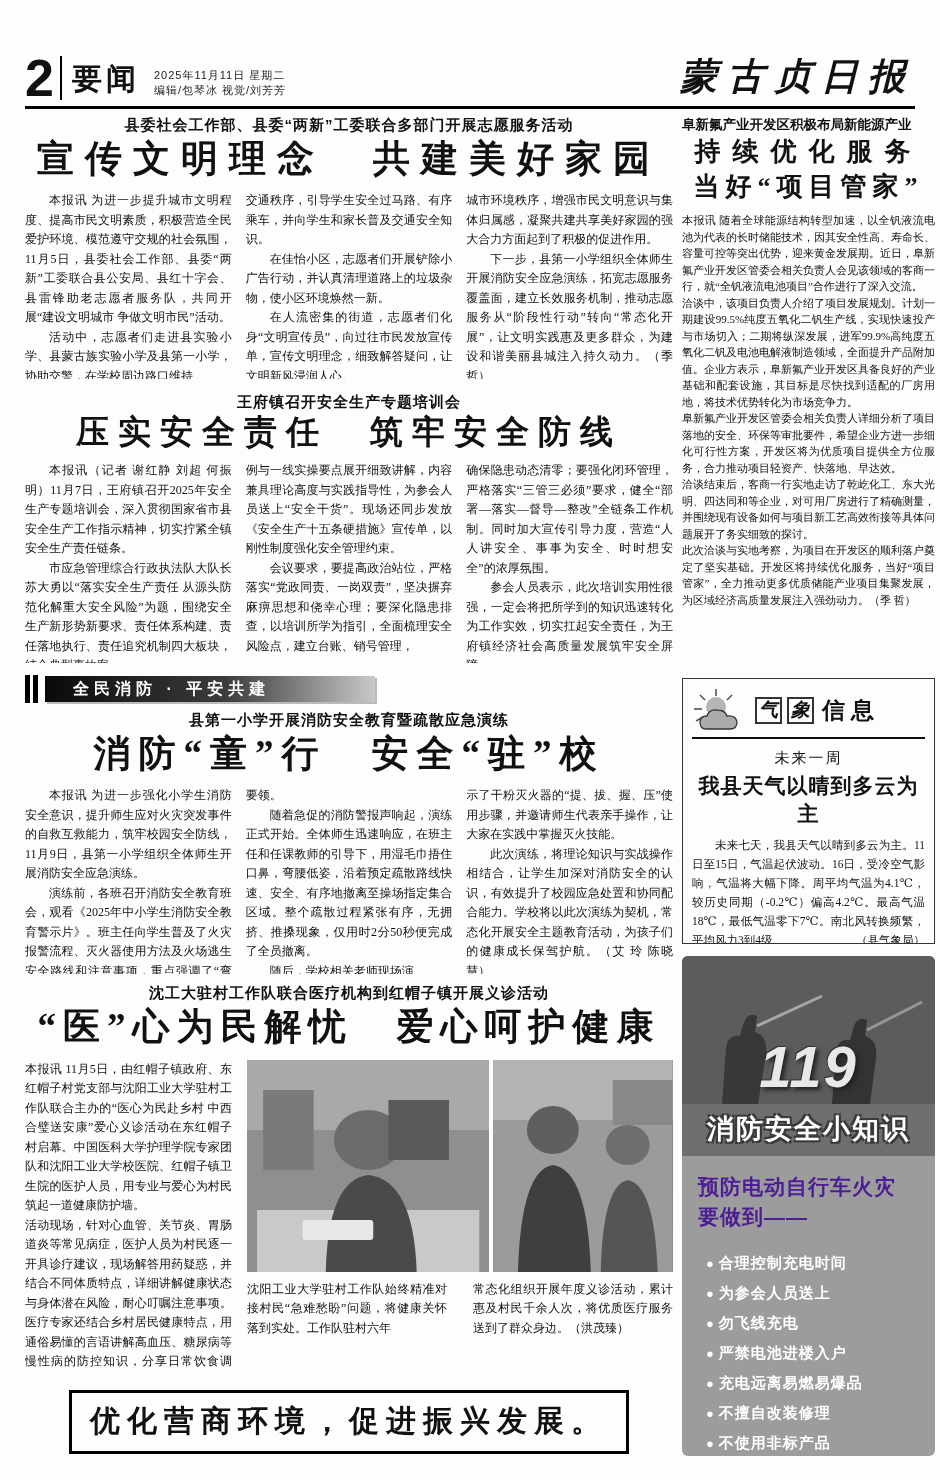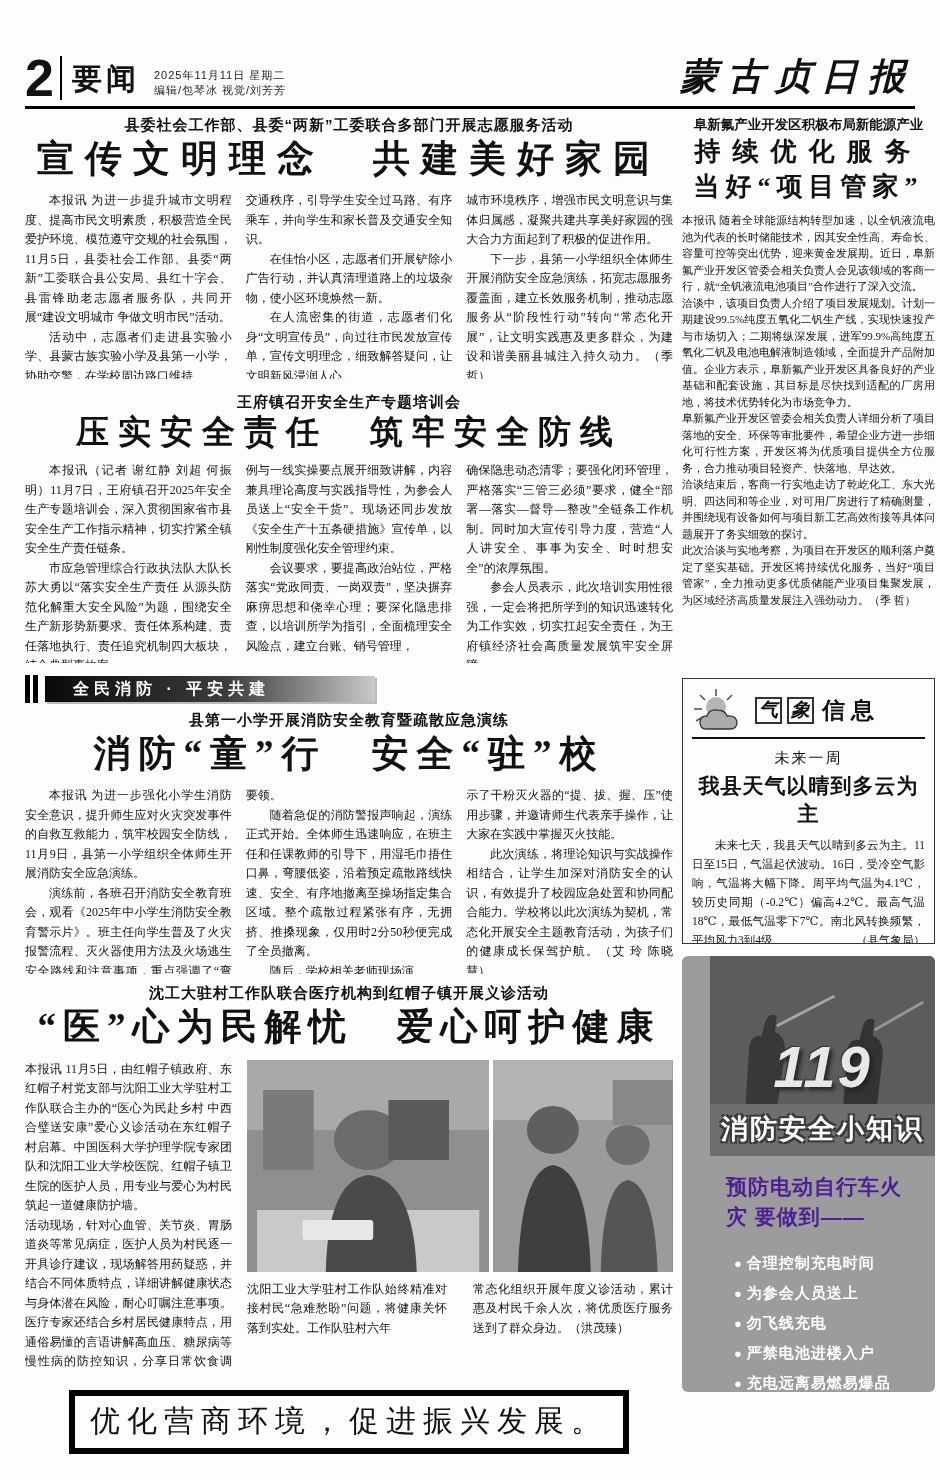--- a/index.html
+++ b/index.html
@@ -34,41 +34,41 @@
   
   .a4body { position:relative; height:314px; margin-top:8px; }
   .a4-leftcol { position:absolute; left:0; top:0; width:207px; height:314px; font-size:12px; line-height:19.5px; text-align:justify; overflow:hidden; }
   .photos { position:absolute; left:222px; top:0; width:426px; height:212px; display:flex; gap:4px; }
   .photo { flex:1; position:relative; overflow:hidden; background:linear-gradient(135deg,#9a9a9a,#5f5f5f 55%,#7d7d7d); }
   .photo svg { position:absolute; inset:0; }
   .captions { position:absolute; left:222px; top:220px; width:426px; display:flex; gap:26px; font-size:12px; line-height:19.5px; text-align:justify; }
   .captions > div { width:206px; overflow:hidden; height:92px; }
 
   
-  .slogan { margin:16px auto 0 auto; width:560px; height:64px; border:6px solid #000000; display:flex; align-items:center; justify-content:center; font-size:30px; font-weight:400; letter-spacing:7px; }
+  .slogan { margin:16px auto 0 auto; width:560px; height:64px; border:3px solid #000000; display:flex; align-items:center; justify-content:center; font-size:30px; font-weight:700; letter-spacing:7px; }
 
   
   .side { position:absolute; left:682px; top:116px; width:253px; }
-  .side-eyebrow { text-align:center; font-size:13.5px; font-weight:600; font-family:"Liberation Sans","DejaVu Sans",sans-serif; }
+  .side-eyebrow { text-align:left; font-size:13.5px; font-weight:600; font-family:"Liberation Sans","DejaVu Sans",sans-serif; }
   .side-head { text-align:center; font-size:26px; font-weight:900; letter-spacing:12px; line-height:1.35; white-space:nowrap; }
   .side-body { margin-top:8px; height:452px; overflow:hidden; font-size:11px; line-height:16.5px; text-align:justify; }
 
   
   .wx { border:1px solid #333; margin-top:14px; padding:8px 9px 10px 9px; height:266px; overflow:hidden; }
   .wx-hdr { display:flex; align-items:center; border-bottom:2px solid #111; padding-bottom:4px; }
   .wx-hdr svg { flex:0 0 58px; }
   .wx-boxchar { width:27px; height:27px; border:2px solid #333; font-size:19px; font-style:italic; font-weight:bold; display:flex; align-items:center; justify-content:center; margin-left:5px; }
   .wx-label { font-size:23px; font-weight:900; letter-spacing:6px; margin-left:8px; font-family:"Liberation Sans","DejaVu Sans",sans-serif; }
   .wx-sub { text-align:center; font-size:15px; margin-top:10px; letter-spacing:2px; }
   .wx-head { text-align:center; font-size:21px; font-weight:900; letter-spacing:1px; margin-top:4px; }
   .wx-body { margin-top:8px; font-size:11.5px; line-height:19px; text-align:justify; text-indent:2em; }
   .wx-byline { text-align:right; font-size:11.5px; line-height:19px; margin-top:-19px; }
 
   
-  .ad { margin-top:12px; width:253px; height:436px; border-radius:6px; overflow:hidden; background:#9c9c9c; font-family:"Liberation Sans","DejaVu Sans",sans-serif;padding-left:28px; }
+  .ad { margin-top:12px; width:253px; height:500px; border-radius:6px; overflow:hidden; background:#9c9c9c; font-family:"Liberation Sans","DejaVu Sans",sans-serif; }
   .ad-top { position:relative; height:148px; background:linear-gradient(160deg,#6e6e6e,#4c4c4c); }
   .ad-119 { position:absolute; left:0; right:0; bottom:4px; text-align:center; font-size:58px; font-weight:900; font-style:italic; color:#e8e8e8; text-shadow:3px 3px 4px #222, -1px -1px 0 #333; letter-spacing:2px; }
   .ad-title { height:52px; background:#6f6f6f; color:#fff; font-size:27px; font-weight:900; letter-spacing:2px; text-align:center; line-height:50px; text-shadow:2px 2px 0 #3a3a3a,-2px -2px 0 #3a3a3a,2px -2px 0 #3a3a3a,-2px 2px 0 #3a3a3a; }
   .ad-sub { color:#4c1d95; font-size:21px; font-weight:900; line-height:30px; padding:16px 14px 6px 16px; letter-spacing:1px; }
   .ad-list { list-style:none; padding:10px 10px 0 24px; }
   .ad-list li { color:#fff; font-size:15px; font-weight:bold; line-height:29px; letter-spacing:1px; }
   .ad-list li::before { content:"●"; margin-right:4px; font-size:13px; }
 </style>
 </head>
 <body>

